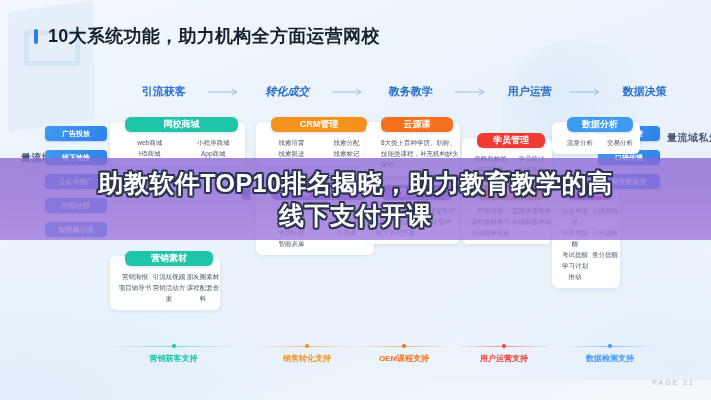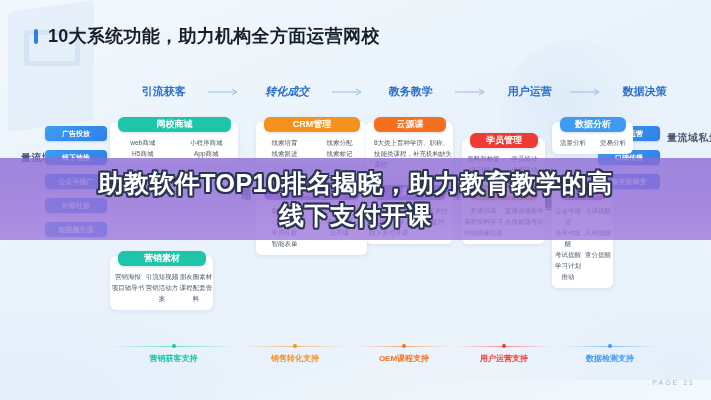--- a/index.html
+++ b/index.html
@@ -32,21 +32,21 @@
   #flow{position:absolute;left:122px;top:84px;width:560px;display:flex;align-items:center;}
   .flow-step{font-size:11px;font-weight:bold;color:#2a6fc9;white-space:nowrap;text-align:center;}
   .flow-arrow{flex:0 0 auto;display:flex;align-items:center;justify-content:center;color:#9dbde2;}
   .flow-arrow svg{display:block;}
   .fs0{width:96px;}.fs1{width:96px;font-style:italic;}.fs2{width:96px;}.fs3{width:86px;}.fs4{width:86px;}
   .fa{width:40px;}
 
   
   .col{position:absolute;}
   .card{background:#ffffff;border-radius:6px;box-shadow:0 1px 4px rgba(80,110,150,.13);
-        padding:4px 0 6px 1px;}
+        padding:4px 0 6px 8px;}
   .card-head{border-radius:6px;color:#fff;font-size:9px;font-weight:bold;
         text-align:center;line-height:15px;height:15px;margin:-9px auto 5px auto;width:calc(100% - 14px);
         box-shadow:0 1px 3px rgba(60,90,140,.2);}
   .card-items{display:flex;flex-wrap:wrap;}
   .card-items span{font-size:6.5px;color:#4b5a6b;text-align:center;line-height:11px;}
   .ci2 span{width:50%;}
   .ci3 span{width:33.33%;}
   .ci1 span{width:100%;}
   .ci-left span{text-align:left;padding-left:7px;}
 
@@ -250,21 +250,21 @@
       </div>
     </div>
 
   <div class="footer" id="footer-0" style="left:110px;top:330px;width:127px;">
       <div class="line">
         <i style="background:linear-gradient(90deg,rgba(255,255,255,0),#1fc5a8,rgba(255,255,255,0));opacity:.55"></i>
         <span class="dot" style="background:#1fc5a8"></span>
       </div>
       <div class="ftxt" style="color: rgb(31, 197, 168);">营销获客支持</div>
     </div>
-  <div class="footer" id="footer-1" style="left:240px;top:330px;width:110px;">
+  <div class="footer" id="footer-1" style="left:252px;top:330px;width:110px;">
       <div class="line">
         <i style="background:linear-gradient(90deg,rgba(255,255,255,0),#f5921e,rgba(255,255,255,0));opacity:.55"></i>
         <span class="dot" style="background:#f5921e"></span>
       </div>
       <div class="ftxt" style="color: rgb(245, 146, 30);">销售转化支持</div>
     </div>
   <div class="footer" id="footer-2" style="left:356px;top:330px;width:96px;">
       <div class="line">
         <i style="background:linear-gradient(90deg,rgba(255,255,255,0),#f5701e,rgba(255,255,255,0));opacity:.55"></i>
         <span class="dot" style="background:#f5701e"></span>

